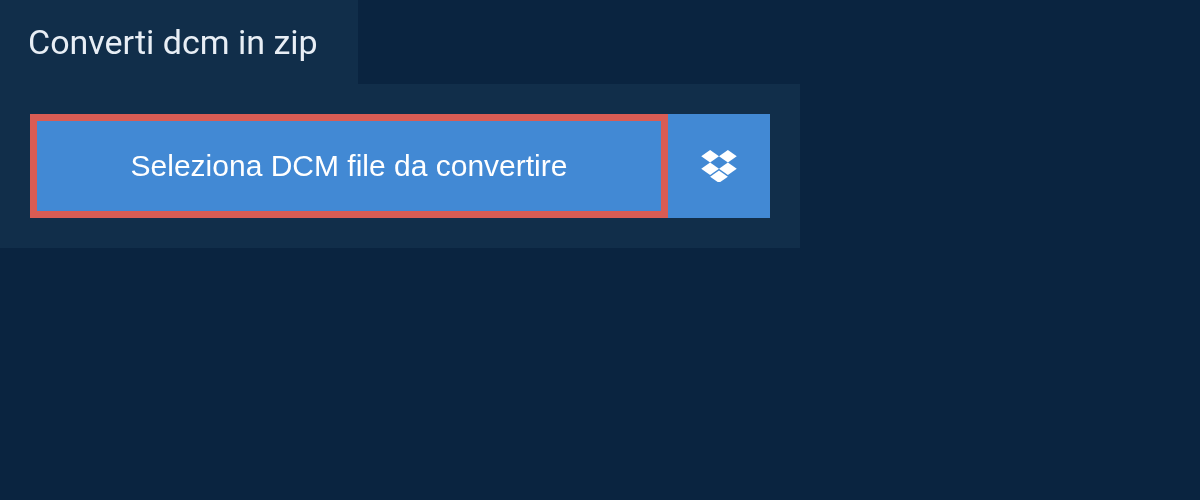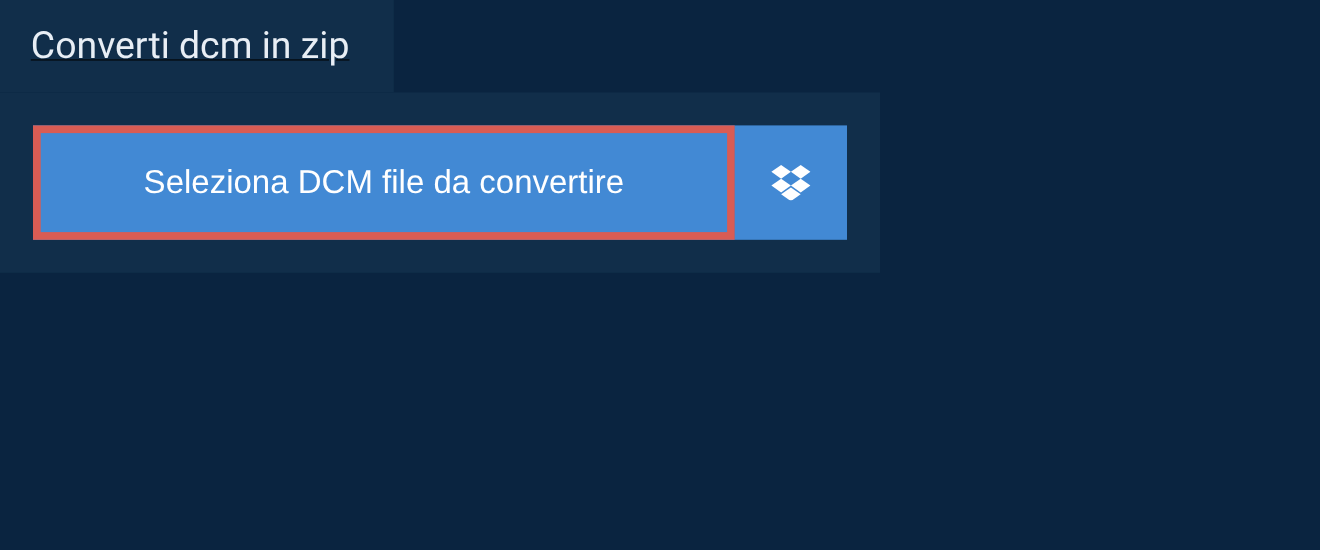--- a/index.html
+++ b/index.html
@@ -11,21 +11,20 @@
       width: 1200px;
       height: 500px;
       background-color: #0a2440;
       font-family: -apple-system, BlinkMacSystemFont, "Segoe UI", Roboto, Helvetica, Arial, sans-serif;
       overflow: hidden;
     }
     .tab-header {
       background-color: #112e4a;
       display: inline-block;
       padding: 22px 40px 22px 28px;
-      text-decoration: underline;
     }
     .tab-title {
       color: #e8eef5;
       font-size: 34px;
       font-weight: 400;
     }
     .panel {
       background-color: #112e4a;
       padding: 30px;
       width: 800px;

